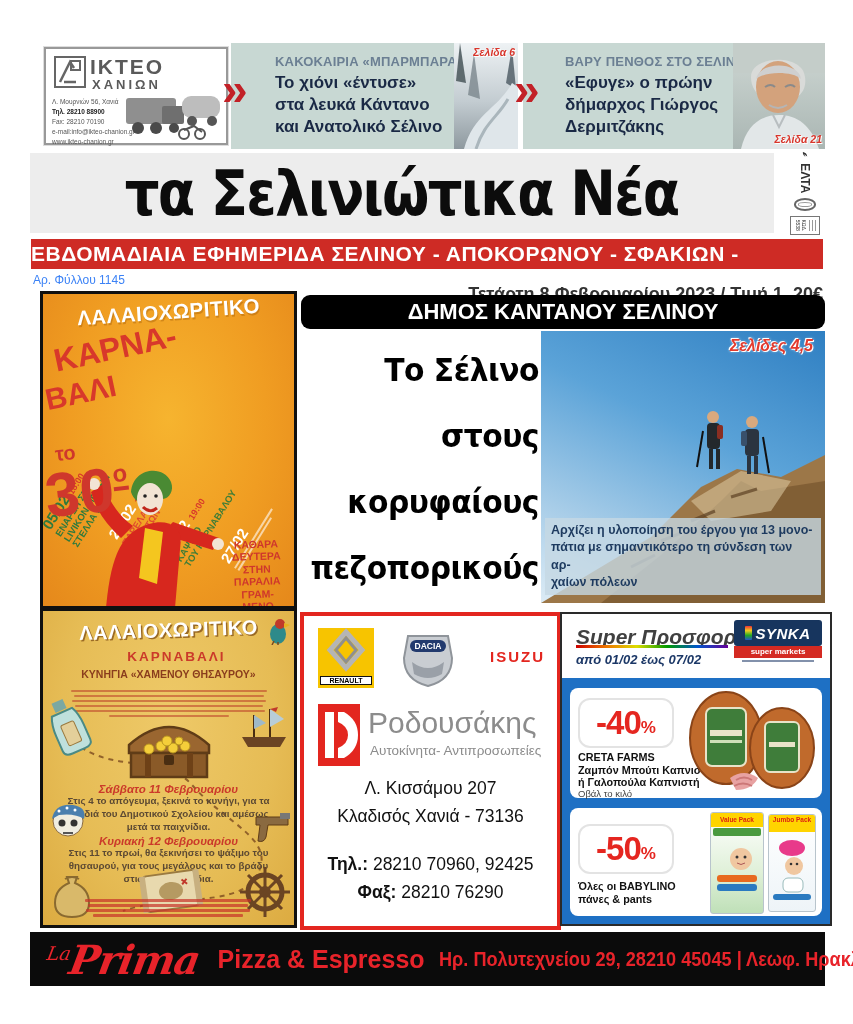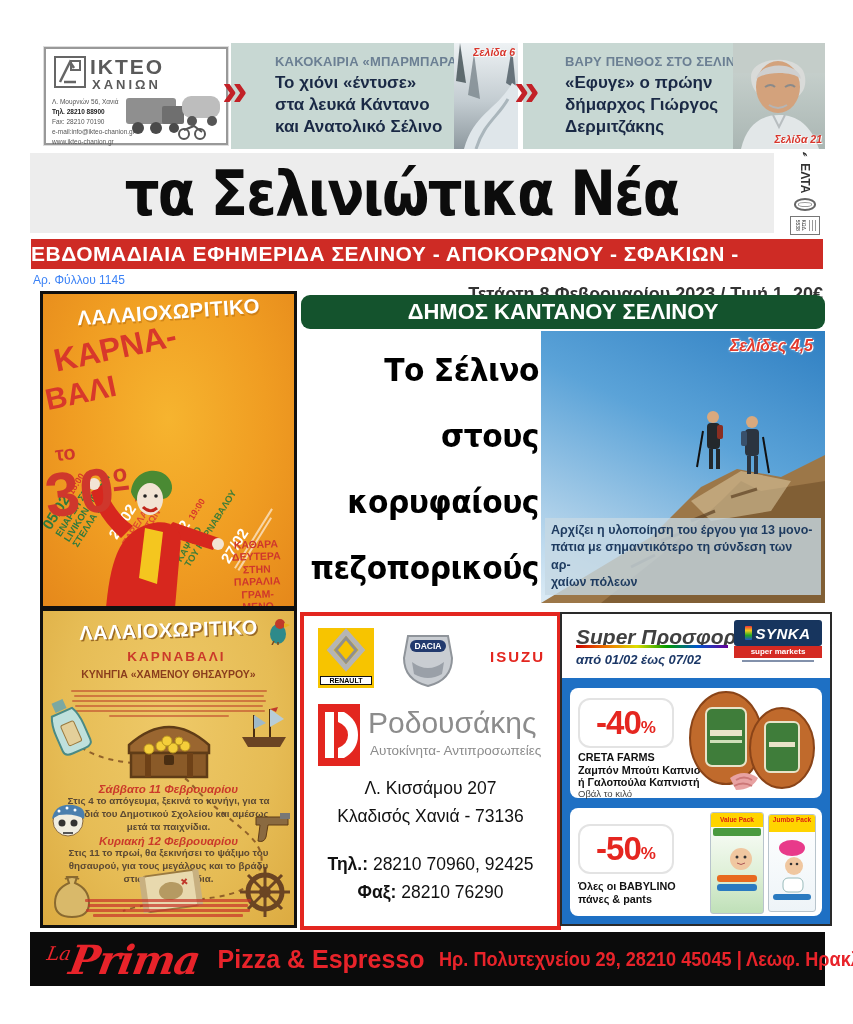--- a/index.html
+++ b/index.html
@@ -27,21 +27,21 @@
   .p1title{width:100%;text-align:center;font-weight:800;font-size:20.5px;color:#fff;
      transform:rotate(-4deg);letter-spacing:.5px;text-shadow:1px 2px 0 rgba(150,80,0,.35);}
   .p1main{color:#d8382b;font-weight:800;transform:rotate(-12deg);}
   .ev{transform:rotate(-58deg);transform-origin:left bottom;line-height:1.05;width:160px;}
   .ev .d{font-size:15px;font-weight:800;}
   .ev .tx{font-size:9.5px;font-weight:800;}
   .ev .tm{font-size:9px;font-weight:800;color:#d8382b;}
   .note{color:#cf372c;font-weight:800;font-size:10.5px;line-height:1.18;text-align:center;
         transform:rotate(-2deg);}
   
-  .secbar{background:#14532d;border-radius:9px;color:#fff;font-weight:800;font-size:22px;
+  .secbar{background:#000000;border-radius:9px;color:#fff;font-weight:800;font-size:22px;
           text-align:center;line-height:34px;}
   .mainhl{font-family:"DejaVu Sans",sans-serif;font-weight:bold;font-size:31px;color:#000;
           text-align:right;line-height:2.13;transform:scaleX(.96);transform-origin:right;
           letter-spacing:-.5px;}
   .caption{background:rgba(198,216,228,.8);color:#1d3a5f;font-weight:700;font-size:12.5px;
            line-height:1.38;padding:4px 6px;}
   
   .poster2{border:3px solid #101010;overflow:hidden;
      background:radial-gradient(ellipse at 50% 35%,#eec968 0%,#e6bc55 60%,#dcab41 100%);}
   .p2title{width:100%;text-align:center;font-weight:800;font-size:20px;color:#fff;

